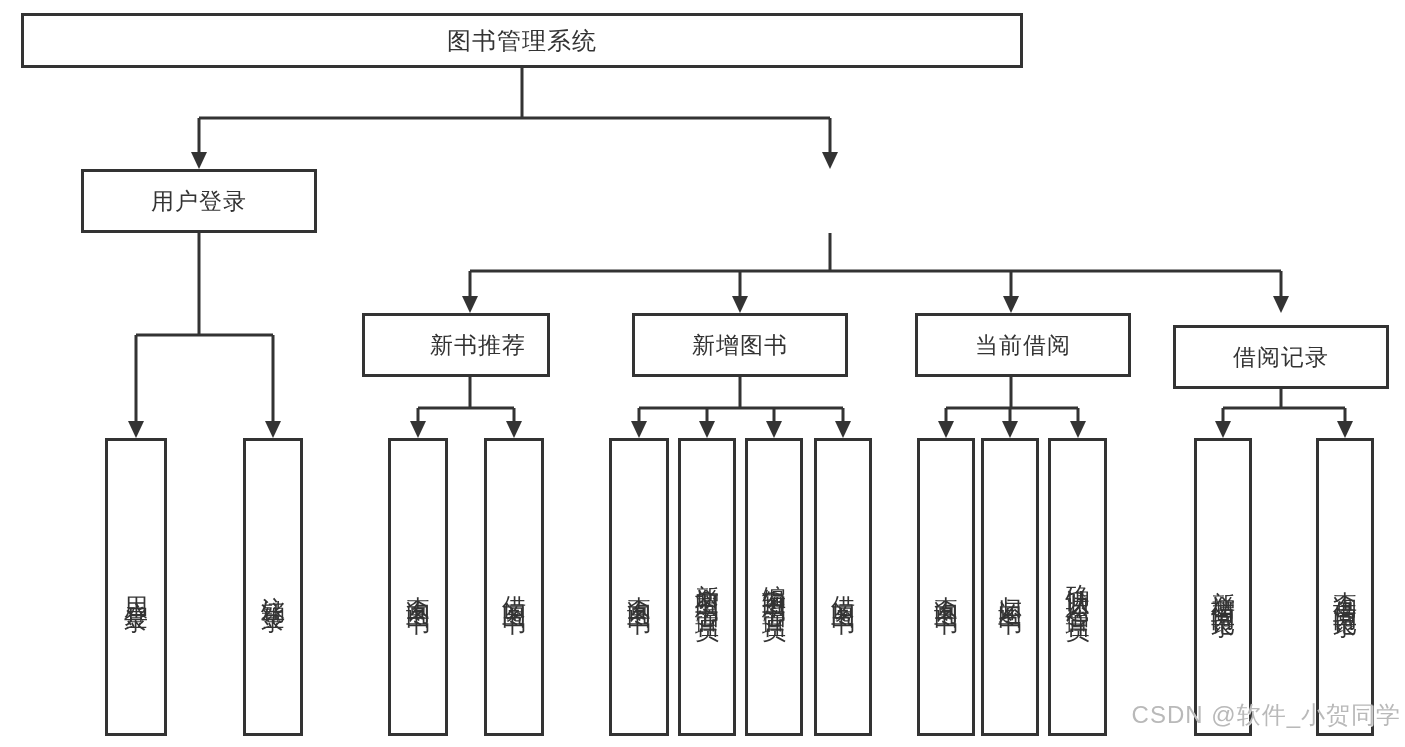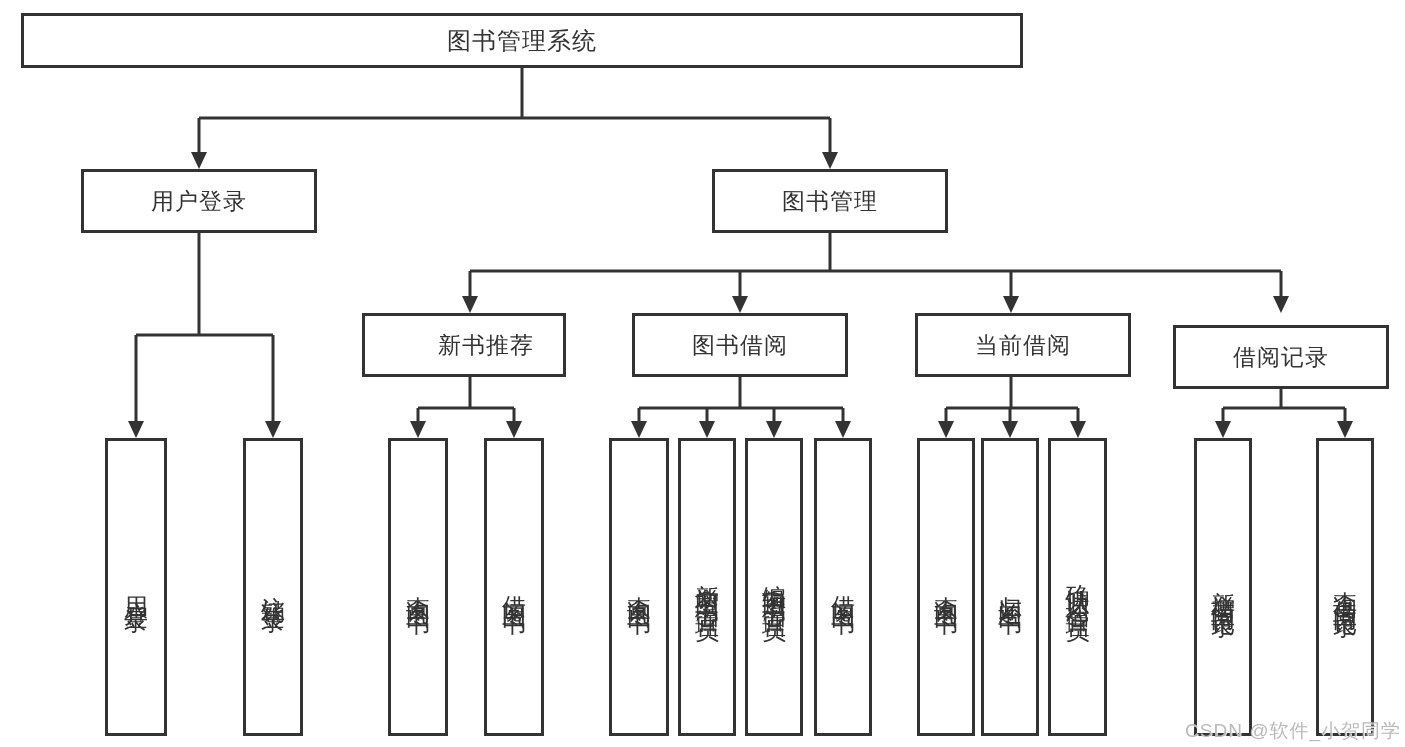--- a/index.html
+++ b/index.html
@@ -46,22 +46,22 @@
     writing-mode: vertical-rl;
     text-orientation: mixed;
     font-size: 24px;
     letter-spacing: 5px;
     line-height: 1;
     white-space: nowrap;
   }
   .watermark {
     position: absolute;
     right: 4px;
-    bottom: 3px;
-    font-size: 19px;
+    bottom: 16px;
+    font-size: 24px;
     color: #b9b9b9;
     letter-spacing: 1px;
     text-shadow: 1px 1px 0 rgba(255,255,255,0.8);
     white-space: nowrap;
     pointer-events: none;
   }
 </style>
 </head>
 <body>
 
@@ -107,29 +107,26 @@
     </g>
   </svg>
 
   <div class="box" style="left:21px; top:13px; width:1002px; height:55px;font-family:Liberation Serif, serif;">
     <span class="root-label">图书管理系统</span>
   </div>
 
   <div class="box" style="left:81px; top:169px; width:236px; height:64px;">
     <span class="hlabel">用户登录</span>
   </div>
-  <div class="box" style="left:712px; top:169px; width:236px; height:64px;">
-    <span class="hlabel">图书管理</span>
-  </div>
 
-  <div class="box" style="left:362px; top:313px; width:204px; height:64px;padding-left:44px;">
+  <div class="box" style="left:362px; top:313px; width:188px; height:64px;padding-left:44px;">
     <span class="hlabel">新书推荐</span>
   </div>
   <div class="box" style="left:632px; top:313px; width:216px; height:64px;">
-    <span class="hlabel">图书借阅</span>
+    <span class="hlabel">新增图书</span>
   </div>
   <div class="box" style="left:903px; top:313px; width:216px; height:64px;margin-left:12px;">
     <span class="hlabel">当前借阅</span>
   </div>
   <div class="box" style="left:1173px; top:325px; width:216px; height:64px;">
     <span class="hlabel">借阅记录</span>
   </div>
 
   <div class="box" style="left:105px; top:438px; width:62px; height:298px;">
     <span class="vtext">用户登录</span>

